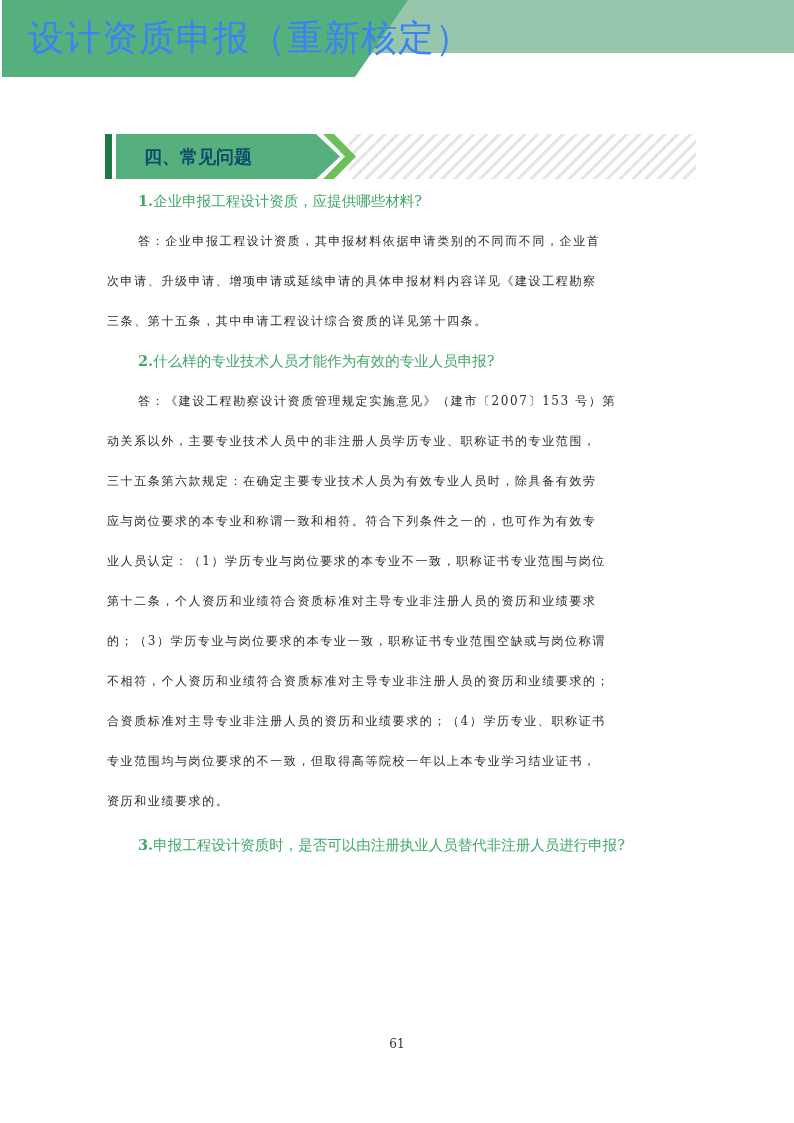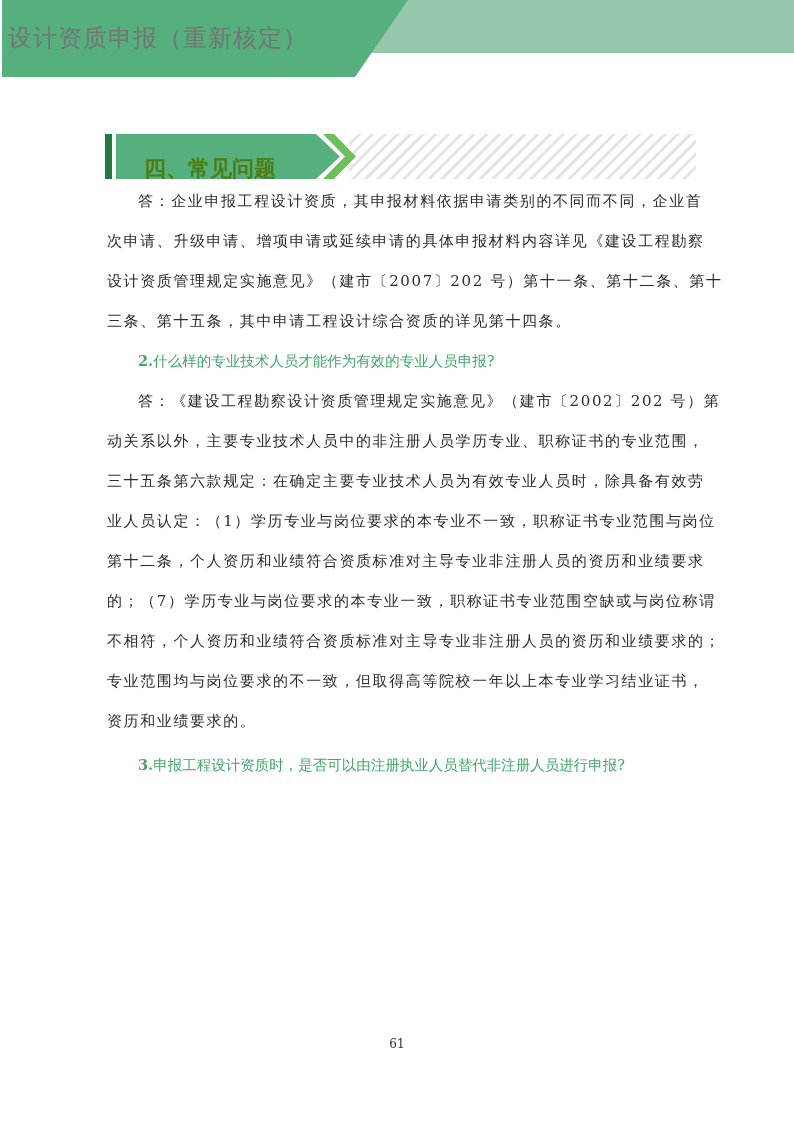--- a/index.html
+++ b/index.html
@@ -1,32 +1,32 @@
 <!DOCTYPE html>
 <html><head>
 <meta charset="utf-8">
 <style>
   html, body { margin: 0; padding: 0; background: #ffffff; }
   body { width: 794px; height: 1123px; position: relative; overflow: hidden;
          font-family: "DejaVu Serif", "Liberation Serif", serif; color: #2b2b2b; }
   .header-band { position: absolute; left: 0; top: 0; width: 794px; height: 78px; }
   .header-band svg { position: absolute; left: 0; top: 0; }
-  .header-title { position: absolute; left: 8px; top: 14px; height: 48px; line-height: 48px;
-                  font-family: "DejaVu Sans", "Liberation Sans", sans-serif; font-size: 24px;
-                  color: #737373; letter-spacing: 1px; white-space: nowrap; }
+  .header-title { position: absolute; left: 28px; top: 14px; height: 48px; line-height: 48px;
+                  font-family: "DejaVu Sans", "Liberation Sans", sans-serif; font-size: 36px;
+                  color: #3b82f6; letter-spacing: 1px; white-space: nowrap; }
   .section-banner { position: absolute; left: 104px; top: 133px; width: 592px; height: 47px; }
   .section-banner svg { position: absolute; left: 0; top: 0; }
-  .section-title { position: absolute; left: 40px; top: 12px; height: 47px; line-height: 47px;
+  .section-title { position: absolute; left: 40px; top: 0; height: 47px; line-height: 47px;
                    font-family: "DejaVu Sans", "Liberation Sans", sans-serif; font-weight: bold;
-                   font-size: 22px; color: #4d7c0f; white-space: nowrap; }
+                   font-size: 18px; color: #0c4a6e; white-space: nowrap; }
   .content { position: absolute; left: 107px; top: 181px; width: 578px; }
   .q { color: #3fa868; font-size: 14.5px; line-height: 40px; height: 40px; padding-left: 31px;
        white-space: nowrap; }
   .q .num { font-weight: bold; }
-  .p { font-size: 15px; line-height: 40px; text-align: justify; text-align-last: left;
+  .p { font-size: 12px; line-height: 40px; text-align: justify; text-align-last: left;
        letter-spacing: 1.6px; }
   .p .line { display: block; height: 40px; white-space: nowrap; overflow: visible; }
   .p .line.indent { padding-left: 31px; }
   .page-number { position: absolute; left: 0; width: 794px; top: 1037px; text-align: center;
                  font-size: 12px; color: #333; }
 </style>
 </head>
 <body>
 
 <div class="header-band">
@@ -46,38 +46,42 @@
     </defs>
     <rect x="245" y="1" width="347" height="45" fill="url(#hatch)"></rect>
     <rect x="1" y="1" width="7" height="45" fill="#1f7a45"></rect>
     <polygon points="12,1 212,1 236,23.5 212,46 12,46" fill="#55b07d"></polygon>
     <polygon points="219,1 230,1 252,23.5 230,46 219,46 241,23.5" fill="#6cc05a"></polygon>
   </svg>
   <div class="section-title">四、常见问题</div>
 </div>
 
 <div class="content">
+  <div class="q">
+    <span class="num">1.</span><span>企业申报工程设计资质，应提供哪些材料?</span>
+  </div>
   <div class="p">
     <span class="line indent">答：企业申报工程设计资质，其申报材料依据申请类别的不同而不同，企业首</span>
     <span class="line">次申请、升级申请、增项申请或延续申请的具体申报材料内容详见《建设工程勘察</span>
-    <span class="line">设计资质管理规定实施意见》（建市〔2007〕202 号）第十一条、第十二条、第十</span>
     <span class="line">三条、第十五条，其中申请工程设计综合资质的详见第十四条。</span>
   </div>
 
   <div class="q">
     <span class="num">2.</span><span>什么样的专业技术人员才能作为有效的专业人员申报?</span>
   </div>
   <div class="p">
-    <span class="line indent">答：《建设工程勘察设计资质管理规定实施意见》（建市〔2002〕202 号）第</span>
+    <span class="line indent">答：《建设工程勘察设计资质管理规定实施意见》（建市〔2007〕153 号）第</span>
     <span class="line">动关系以外，主要专业技术人员中的非注册人员学历专业、职称证书的专业范围，</span>
     <span class="line">三十五条第六款规定：在确定主要专业技术人员为有效专业人员时，除具备有效劳</span>
+    <span class="line">应与岗位要求的本专业和称谓一致和相符。符合下列条件之一的，也可作为有效专</span>
     <span class="line">业人员认定：（1）学历专业与岗位要求的本专业不一致，职称证书专业范围与岗位</span>
     <span class="line">第十二条，个人资历和业绩符合资质标准对主导专业非注册人员的资历和业绩要求</span>
-    <span class="line">的；（7）学历专业与岗位要求的本专业一致，职称证书专业范围空缺或与岗位称谓</span>
+    <span class="line">的；（3）学历专业与岗位要求的本专业一致，职称证书专业范围空缺或与岗位称谓</span>
     <span class="line">不相符，个人资历和业绩符合资质标准对主导专业非注册人员的资历和业绩要求的；</span>
+    <span class="line">合资质标准对主导专业非注册人员的资历和业绩要求的；（4）学历专业、职称证书</span>
     <span class="line">专业范围均与岗位要求的不一致，但取得高等院校一年以上本专业学习结业证书，</span>
     <span class="line">资历和业绩要求的。</span>
   </div>
 
   <div class="q" style="margin-top:4px;">
     <span class="num">3.</span><span>申报工程设计资质时，是否可以由注册执业人员替代非注册人员进行申报?</span>
   </div>
 </div>
 
 <div class="page-number">61</div>

